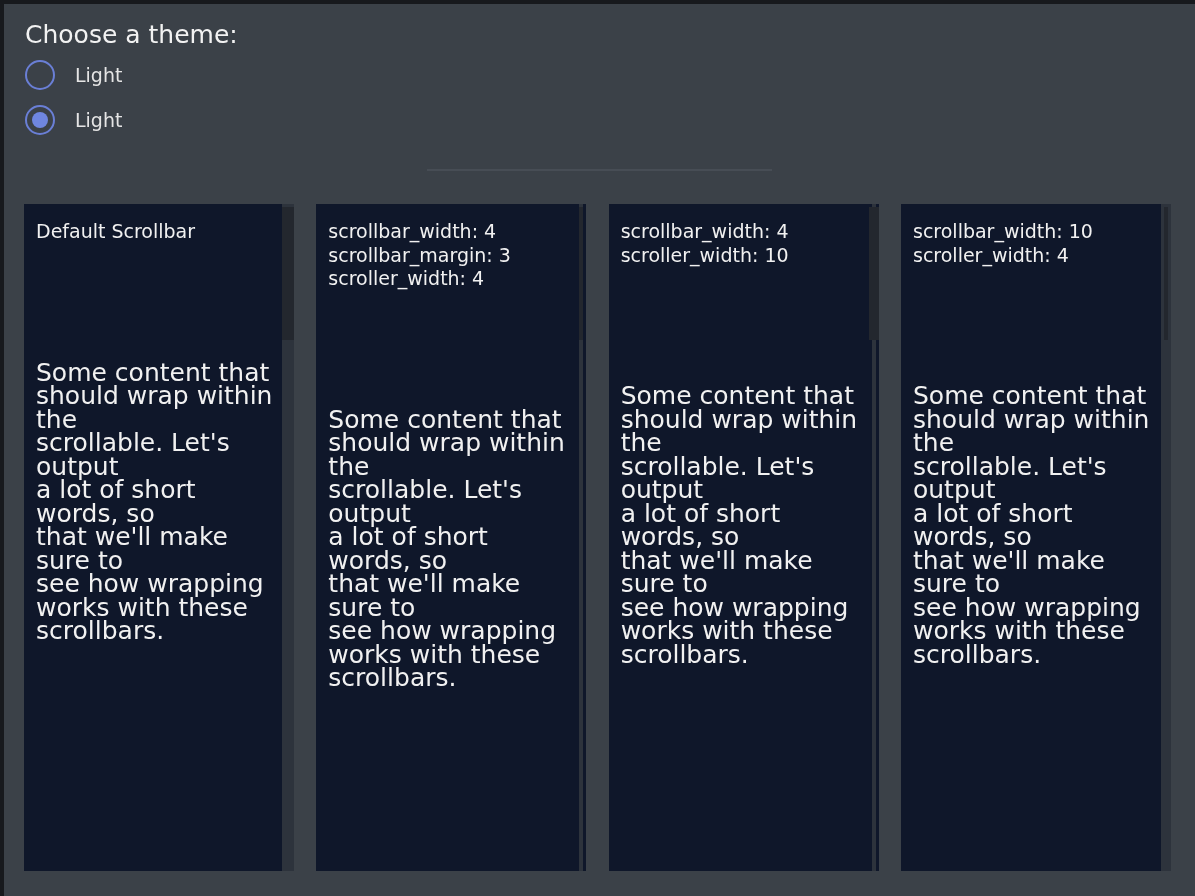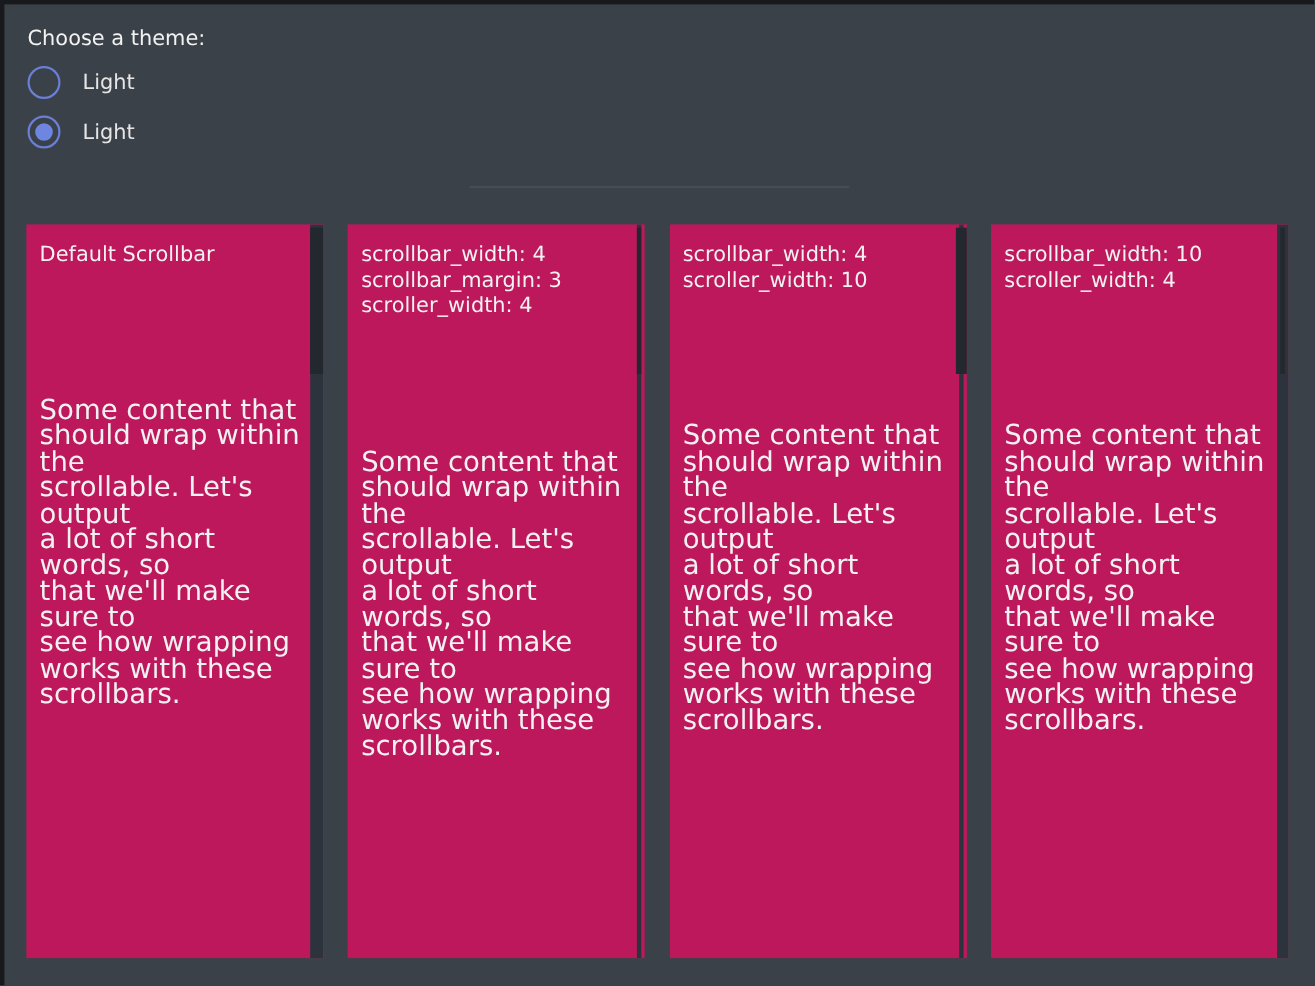--- a/index.html
+++ b/index.html
@@ -11,21 +11,21 @@
     position: relative;
     overflow: hidden;
   }
   .frame-edge { position: absolute; background: #17191d; z-index: 50; }
   .frame-top  { left: 0; top: 0; width: 1195px; height: 4px; }
   .frame-left { left: 0; top: 0; width: 4px; height: 896px; }
 
   
   .theme-label {
     position: absolute; left: 25px; top: 23px;
-    font-size: 19px; line-height: 24px; color: #f2f2f2;
+    font-size: 25px; line-height: 24px; color: #f2f2f2;
   }
   .radio-row {
     position: absolute; left: 25px; height: 30px;
     display: flex; align-items: center; cursor: default;
   }
   .radio-row.light { top: 60px; }
   .radio-row.dark  { top: 105px; }
   .radio-circle {
     width: 26px; height: 26px; border-radius: 50%;
     border: 2px solid #6a7fd6;
@@ -49,21 +49,21 @@
 
   
   .panels-row {
     position: absolute; left: 24px; top: 204px;
     width: 1147px; height: 667px;
     display: flex; justify-content: space-between;
   }
   .panel {
     position: relative;
     width: 270px; height: 667px;
-    background: #be185d;
+    background: #0f172a;
     box-sizing: border-box;
     padding: 16px 12px 0 12px;
     overflow: hidden;
   }
   .panel-title, .panel-params {
     font-size: 19px; line-height: 23.5px; color: #f1f1f1;
     white-space: pre-line;
     margin: 0;
   }
   .panel-content {

